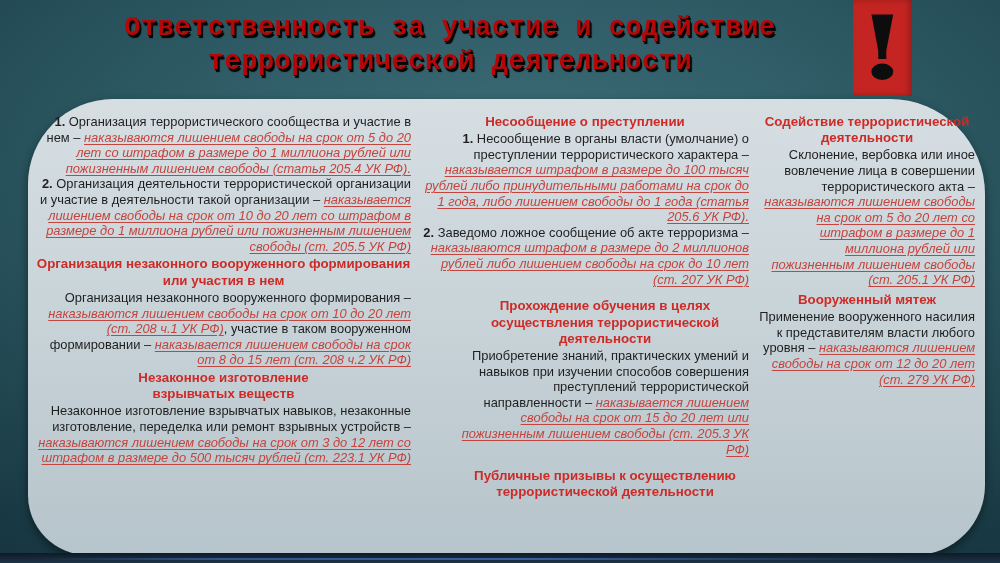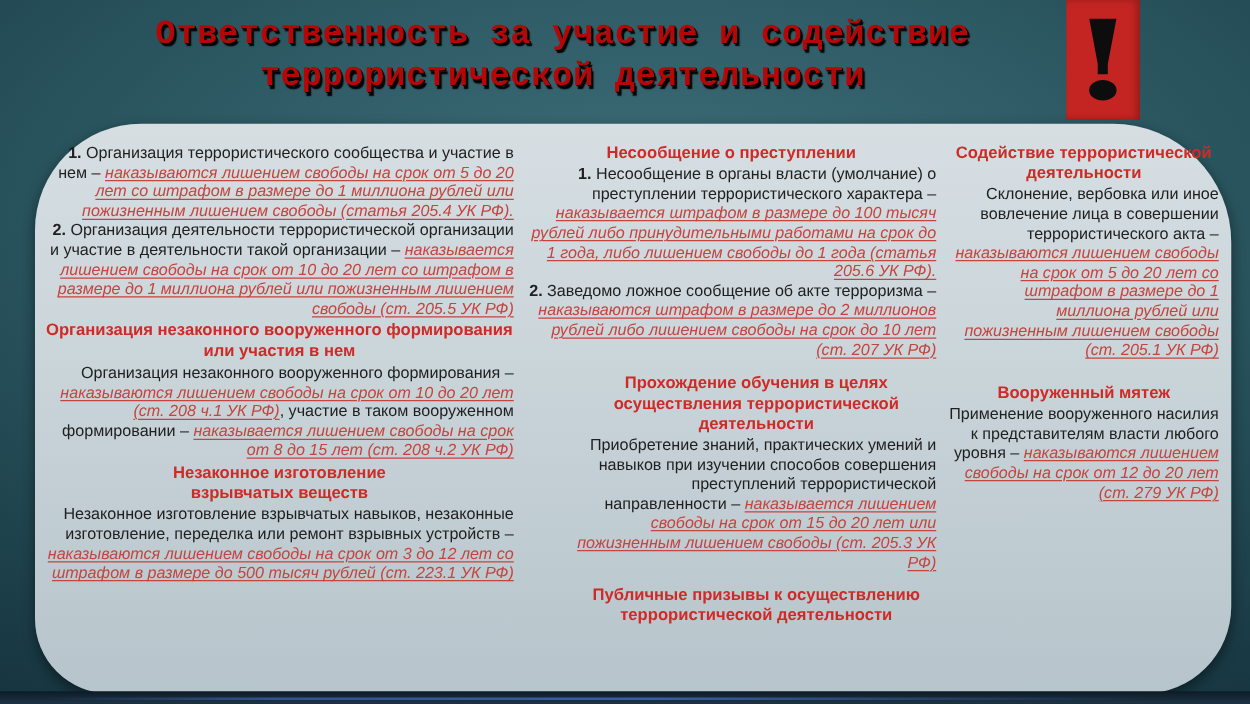--- a/index.html
+++ b/index.html
@@ -60,21 +60,21 @@
     padding:15px 10px 6px 8px;
     color:var(--body-text);
     font-size:12.9px;line-height:1.21;
   }
   .col{display:flex;flex-direction:column;}
   .col-left{flex:0 0 375px;}
   .col-mid{flex:0 0 328px;}
   .col-right{flex:0 0 216px;}
   .section{margin-bottom:2px;}
   .col-mid .section + .section{margin-top:9px;margin-left:40px;}
-  .col-right .section + .section{margin-top:16px;}
+  .col-right .section + .section{margin-top:2px;}
   .col-right .section-armed-rebellion + .section{margin-top:36px;}
   .section-header{
     color:var(--header-red);font-weight:700;text-align:center;
     font-size:13.3px;line-height:1.22;margin:0 0 1px 0;
   }
   .hdr-narrow{max-width:62%;margin-left:auto;margin-right:auto;}
   .section-body{text-align:right;margin:0;}
   .seg-b{font-weight:700;}
   .seg-law{
     color:var(--law-red);font-style:italic;

